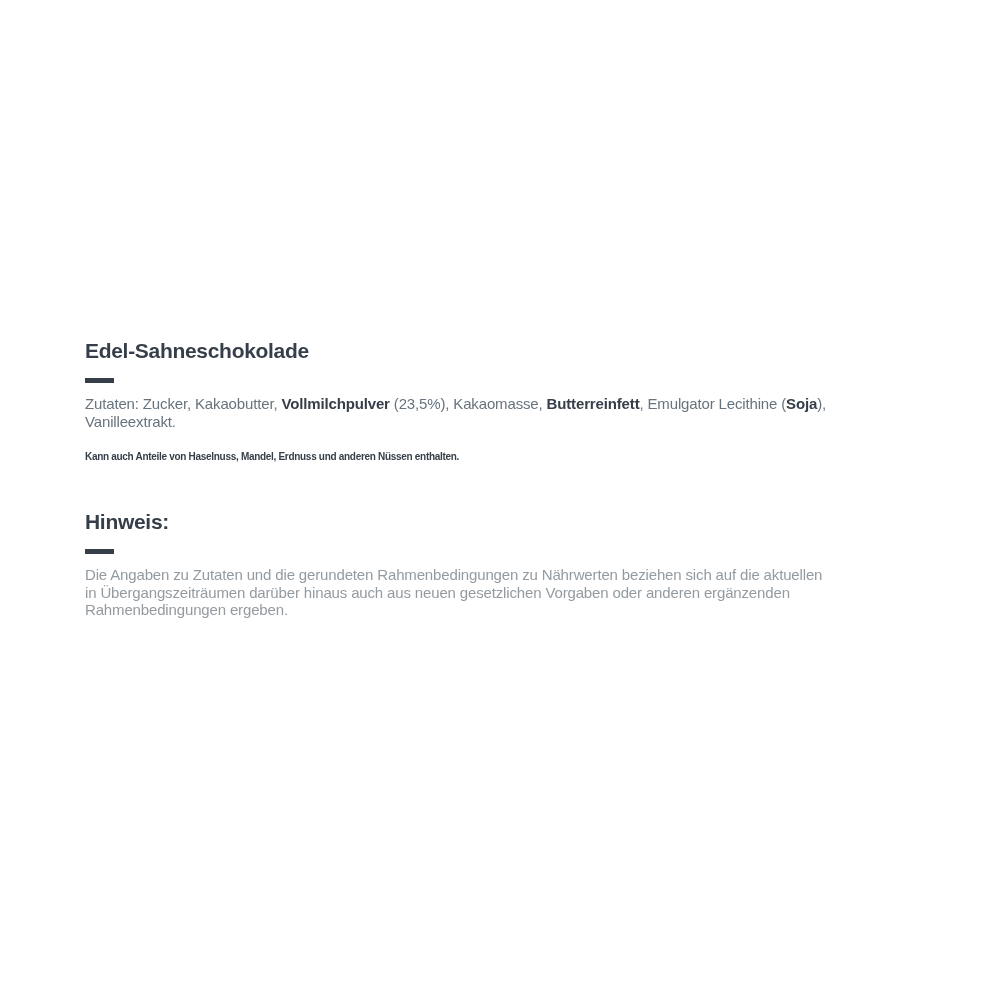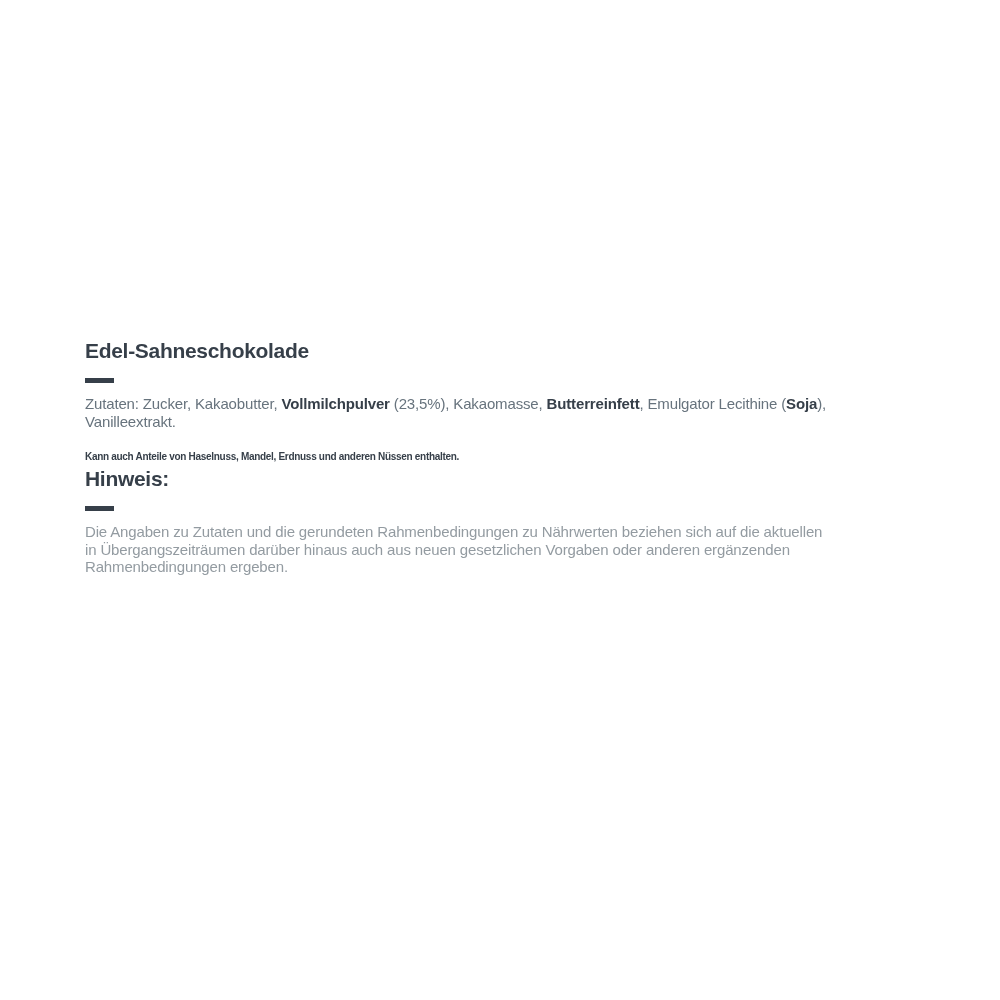--- a/index.html
+++ b/index.html
@@ -50,20 +50,21 @@
   p.allergen {
     margin-top: 17px;
     font-size: 10px;
     line-height: 18px;
     letter-spacing: -0.3px;
     font-weight: bold;
     color: var(--heading);
     white-space: nowrap;
   }
   section.note-section {
+    margin-top: 43px;
   }
   p.note-text {
     font-size: 15px;
     line-height: 17.7px;
     letter-spacing: -0.15px;
     color: var(--note);
   }
   .note-line {
     display: block;
     white-space: nowrap;

